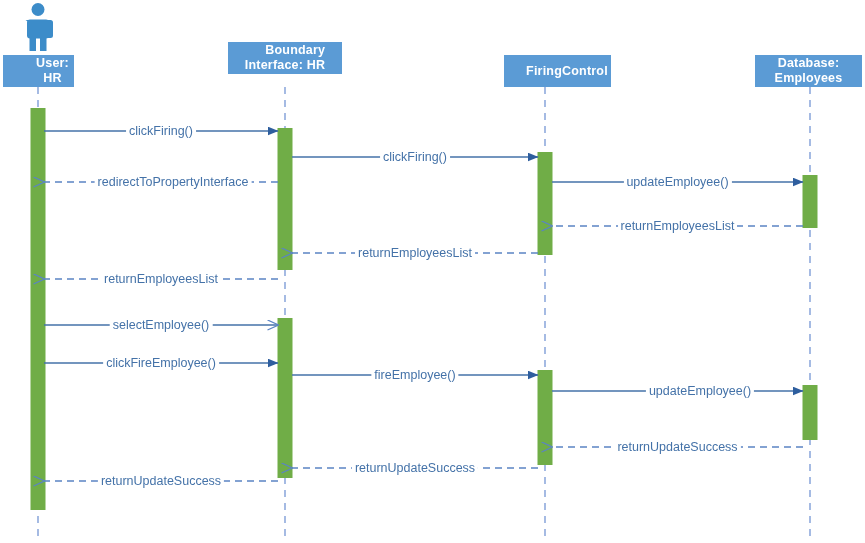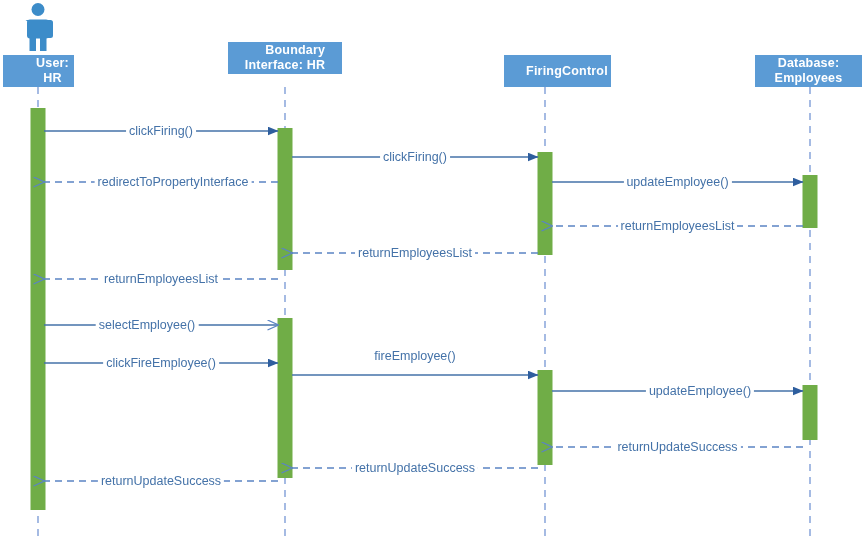--- a/index.html
+++ b/index.html
@@ -93,22 +93,22 @@
       </div>
     </div>
   <div id="labels-layer">
       <div class="msg-label" style="left: 161px; top: 131px;">clickFiring()</div>
       <div class="msg-label" style="left: 415px; top: 157px;">clickFiring()</div>
       <div class="msg-label" style="left: 677.5px; top: 182px;">updateEmployee()</div>
       <div class="msg-label" style="left: 161px; top: 182px; margin-left: 12px;">redirectToPropertyInterface</div>
       <div class="msg-label" style="left: 677.5px; top: 226px;">returnEmployeesList</div>
       <div class="msg-label" style="left: 415px; top: 253px;">returnEmployeesList</div>
       <div class="msg-label" style="left: 161px; top: 279px;">returnEmployeesList</div>
-      <div class="msg-label" style="left: 147px; top: 325px;">selectEmployee()</div>
+      <div class="msg-label" style="left: 161px; top: 325px;">selectEmployee()</div>
       <div class="msg-label" style="left: 161px; top: 363px;">clickFireEmployee()</div>
-      <div class="msg-label" style="left: 415px; top: 356px;">fireEmployee()</div>
+      <div class="msg-label" style="left: 415px; top: 375px;">fireEmployee()</div>
       <div class="msg-label" style="left: 700px; top: 391px;">updateEmployee()</div>
       <div class="msg-label" style="left: 677.5px; top: 447px;">returnUpdateSuccess</div>
       <div class="msg-label" style="left: 415px; top: 468px;">returnUpdateSuccess</div>
       <div class="msg-label" style="left: 161px; top: 481px;">returnUpdateSuccess</div>
     </div>
 
 </div>
 
 </body></html>

